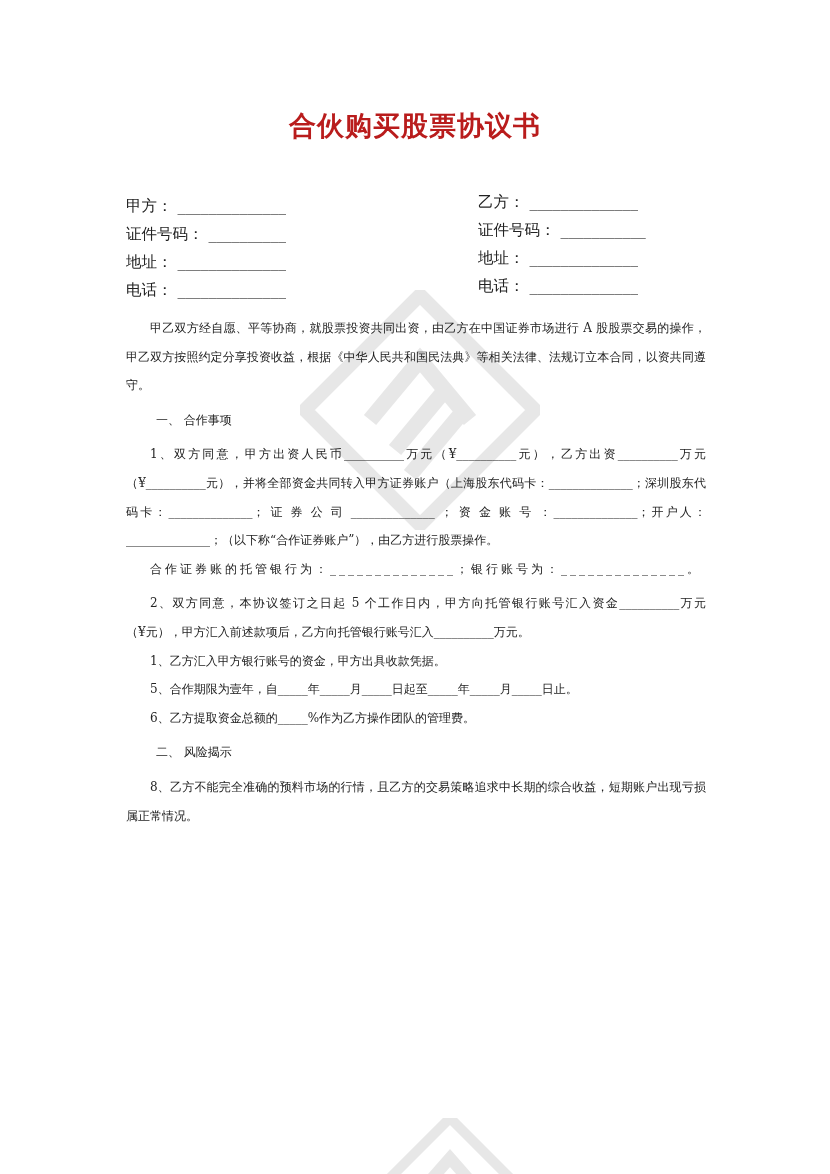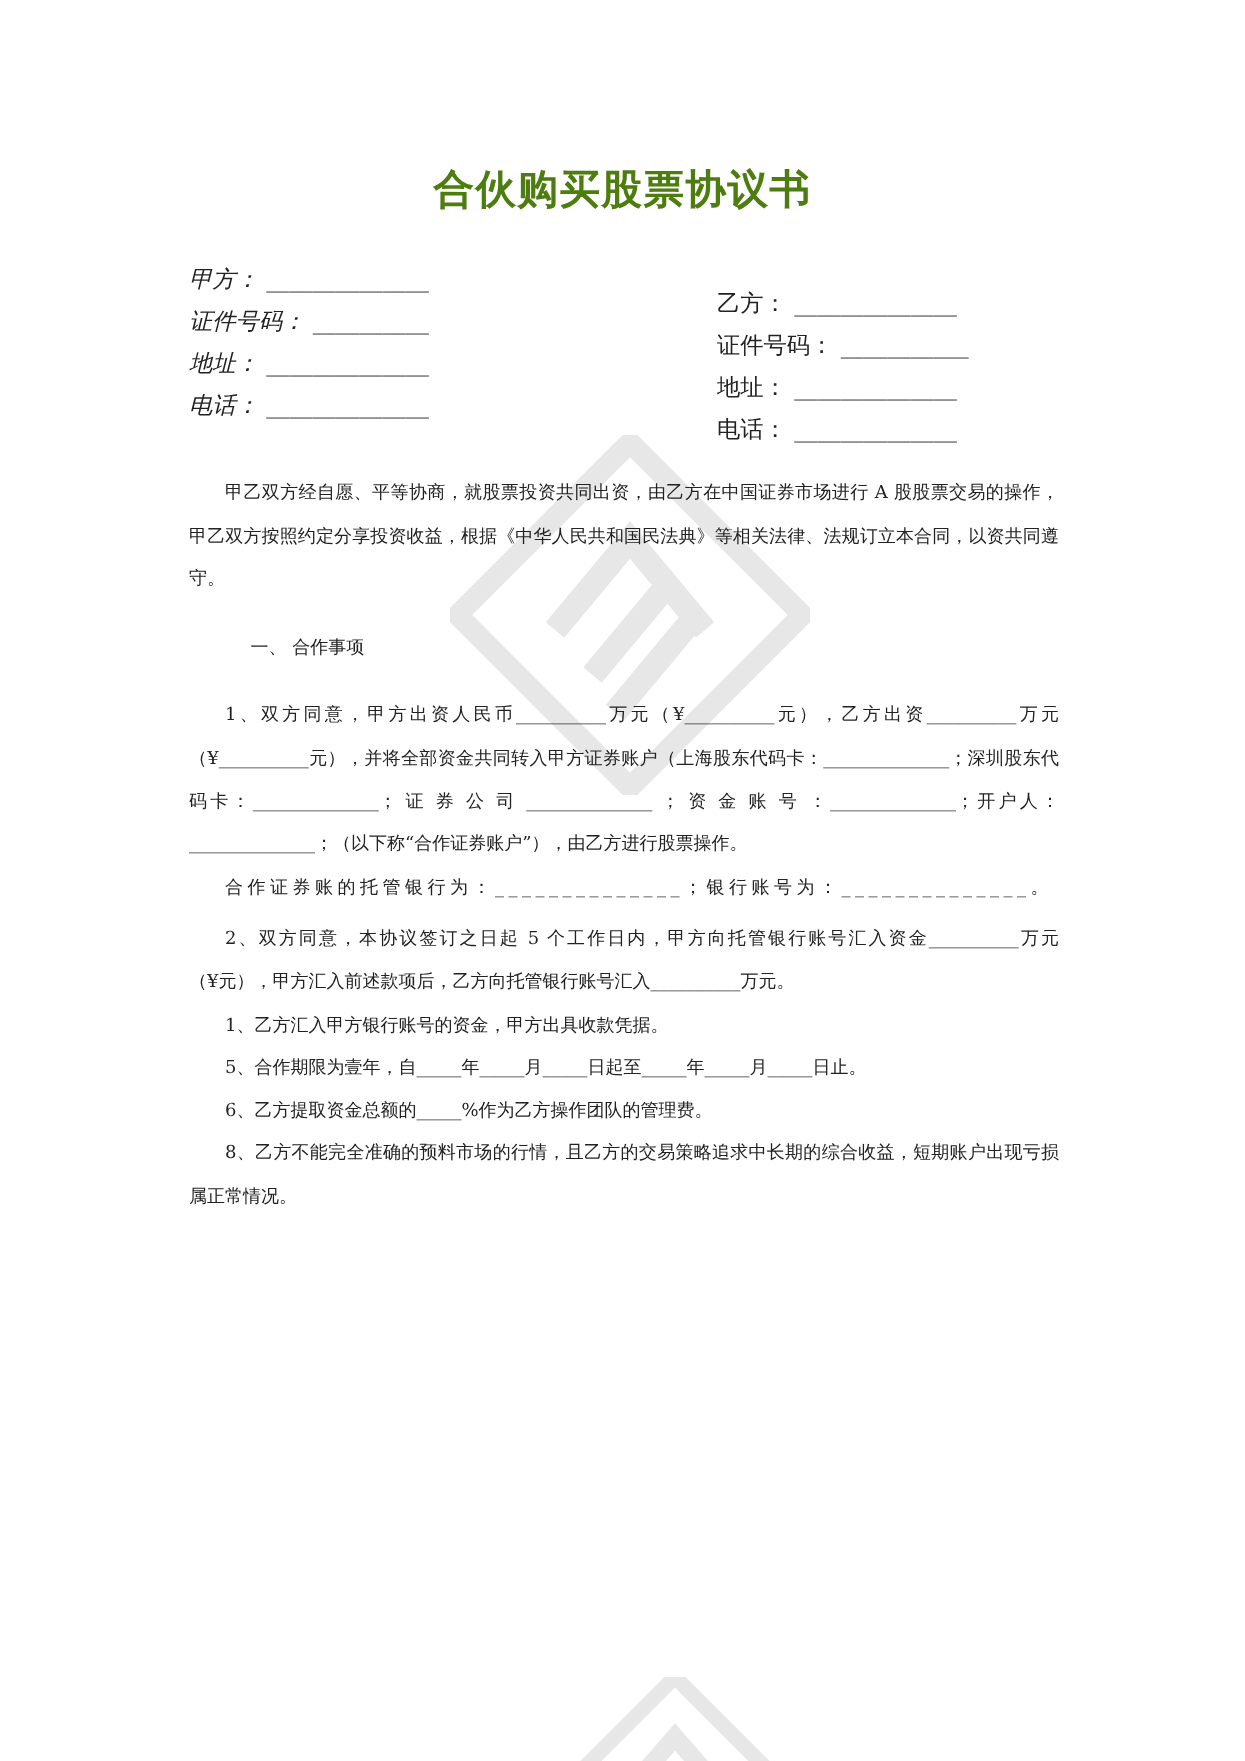--- a/index.html
+++ b/index.html
@@ -1,47 +1,47 @@
 <!DOCTYPE html>
 <html><head>
 <meta charset="utf-8">
 <style>
   html, body { margin: 0; padding: 0; background: #ffffff; }
   body { width: 830px; height: 1174px; position: relative; overflow: hidden;
          font-family: "DejaVu Serif", "Liberation Serif", serif; color: #1a1a1a; }
   .page { position: absolute; left: 0; top: 0; width: 830px; height: 1174px; background: #fff; }
   .watermark { position: absolute; pointer-events: none; opacity: 0.09; }
   .title { position: absolute; left: 0; width: 830px; top: 108px; text-align: center;
-           font-size: 27px; font-weight: bold; letter-spacing: 1px; color: #4d7c0f; }
+           font-size: 27px; font-weight: bold; letter-spacing: 1px; color: #b91c1c; }
   .party { position: absolute; font-size: 15.5px; line-height: 28px; color: #222; }
   .party .row { white-space: pre; }
   .body { position: absolute; left: 126px; top: 314px; width: 580px; font-size: 12px;
           line-height: 28.6px; color: #222; }
   .p { text-align: justify; text-align-last: left; text-indent: 2em; margin: 0; }
-  .h { margin: 17px; text-indent: 2em; }
+  .h { margin: 6px; text-indent: 2em; }
   .spaced { letter-spacing: 3px; }
   .gap { height: 6px; }
 </style>
 </head>
 <body>
 
 <div class="page">
 
   <svg class="watermark" style="left:300px; top:290px;" width="240" height="240" viewBox="0 0 240 240">
     <polygon points="120,5 235,120 120,235 5,120" fill="none" stroke="#000" stroke-width="14"></polygon>
     <path d="M70 130 L120 70 L170 130 M95 160 L145 100 M110 185 L160 125" stroke="#000" stroke-width="16" fill="none"></path>
   </svg>
   <svg class="watermark" style="left:375px; top:1118px;" width="150" height="120" viewBox="0 0 150 120">
     <polygon points="75,0 150,75 75,150 0,75" fill="none" stroke="#000" stroke-width="10"></polygon>
     <path d="M40 80 L75 40 L110 80 M55 100 L90 60" stroke="#000" stroke-width="12" fill="none"></path>
   </svg>
 
   <div class="title">合伙购买股票协议书</div>
 
-  <div class="party" style="left:126px; top:172px;font-style:italic;">
+  <div class="party" style="left:126px; top:192px;">
     <div class="row"><span>甲方：</span> <span>______________</span></div>
     <div class="row"><span>证件号码：</span> <span>__________</span></div>
     <div class="row"><span>地址：</span> <span>______________</span></div>
     <div class="row"><span>电话：</span> <span>______________</span></div>
   </div>
 
   <div class="party" style="left:478px; top:176px;margin-top:12px;">
     <div class="row"><span>乙方：</span> <span>______________</span></div>
     <div class="row"><span>证件号码：</span> <span>___________</span></div>
     <div class="row"><span>地址：</span> <span>______________</span></div>
@@ -51,16 +51,17 @@
   <div class="body">
     <p class="p">甲乙双方经自愿、平等协商，就股票投资共同出资，由乙方在中国证券市场进行 A 股股票交易的操作，甲乙双方按照约定分享投资收益，根据《中华人民共和国民法典》等相关法律、法规订立本合同，以资共同遵守。</p>
     <p class="h">一、 合作事项</p>
     <p class="p">1、双方同意，甲方出资人民币__________万元（¥__________元），乙方出资__________万元（¥__________元），并将全部资金共同转入甲方证券账户（上海股东代码卡：______________；深圳股东代码卡：______________； 证 券 公 司 ______________ ； 资 金 账 号 ：______________；开户人：______________；（以下称“合作证券账户”），由乙方进行股票操作。</p>
     <p class="p spaced">合作证券账的托管银行为：______________；银行账号为：______________。</p>
     <div class="gap"></div>
     <p class="p">2、双方同意，本协议签订之日起 5 个工作日内，甲方向托管银行账号汇入资金__________万元（¥元），甲方汇入前述款项后，乙方向托管银行账号汇入__________万元。</p>
     <p class="p">1、乙方汇入甲方银行账号的资金，甲方出具收款凭据。</p>
     <p class="p">5、合作期限为壹年，自_____年_____月_____日起至_____年_____月_____日止。</p>
     <p class="p">6、乙方提取资金总额的_____%作为乙方操作团队的管理费。</p>
+    <p class="h">二、 风险揭示</p>
     <p class="p">8、乙方不能完全准确的预料市场的行情，且乙方的交易策略追求中长期的综合收益，短期账户出现亏损属正常情况。</p>
   </div>
 
 </div>
 
 </body></html>

